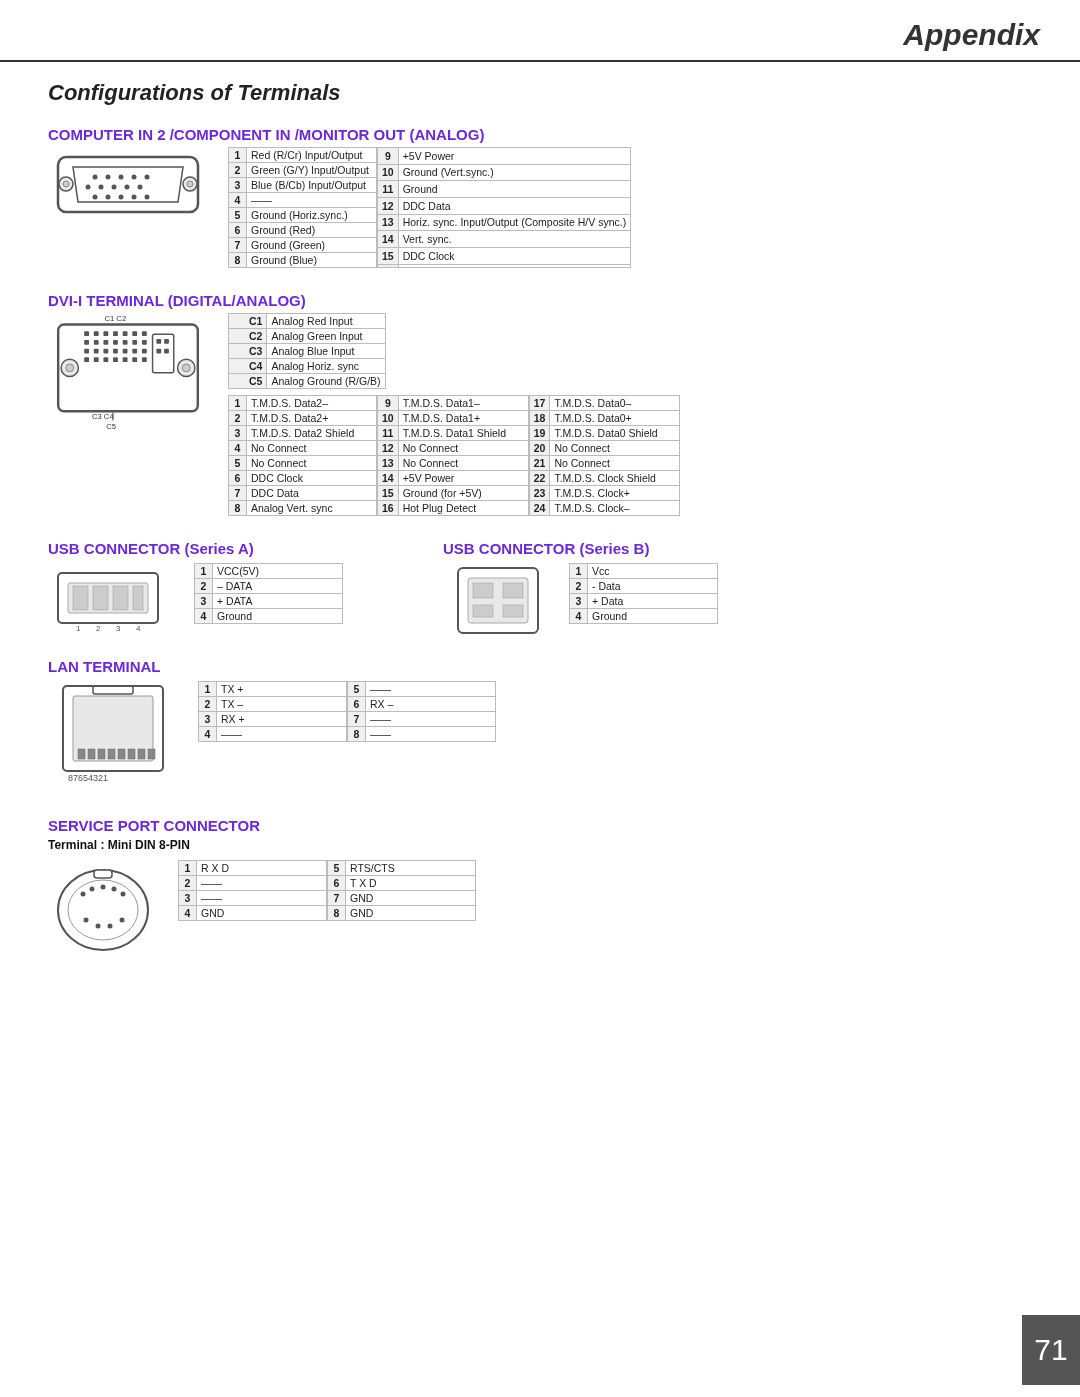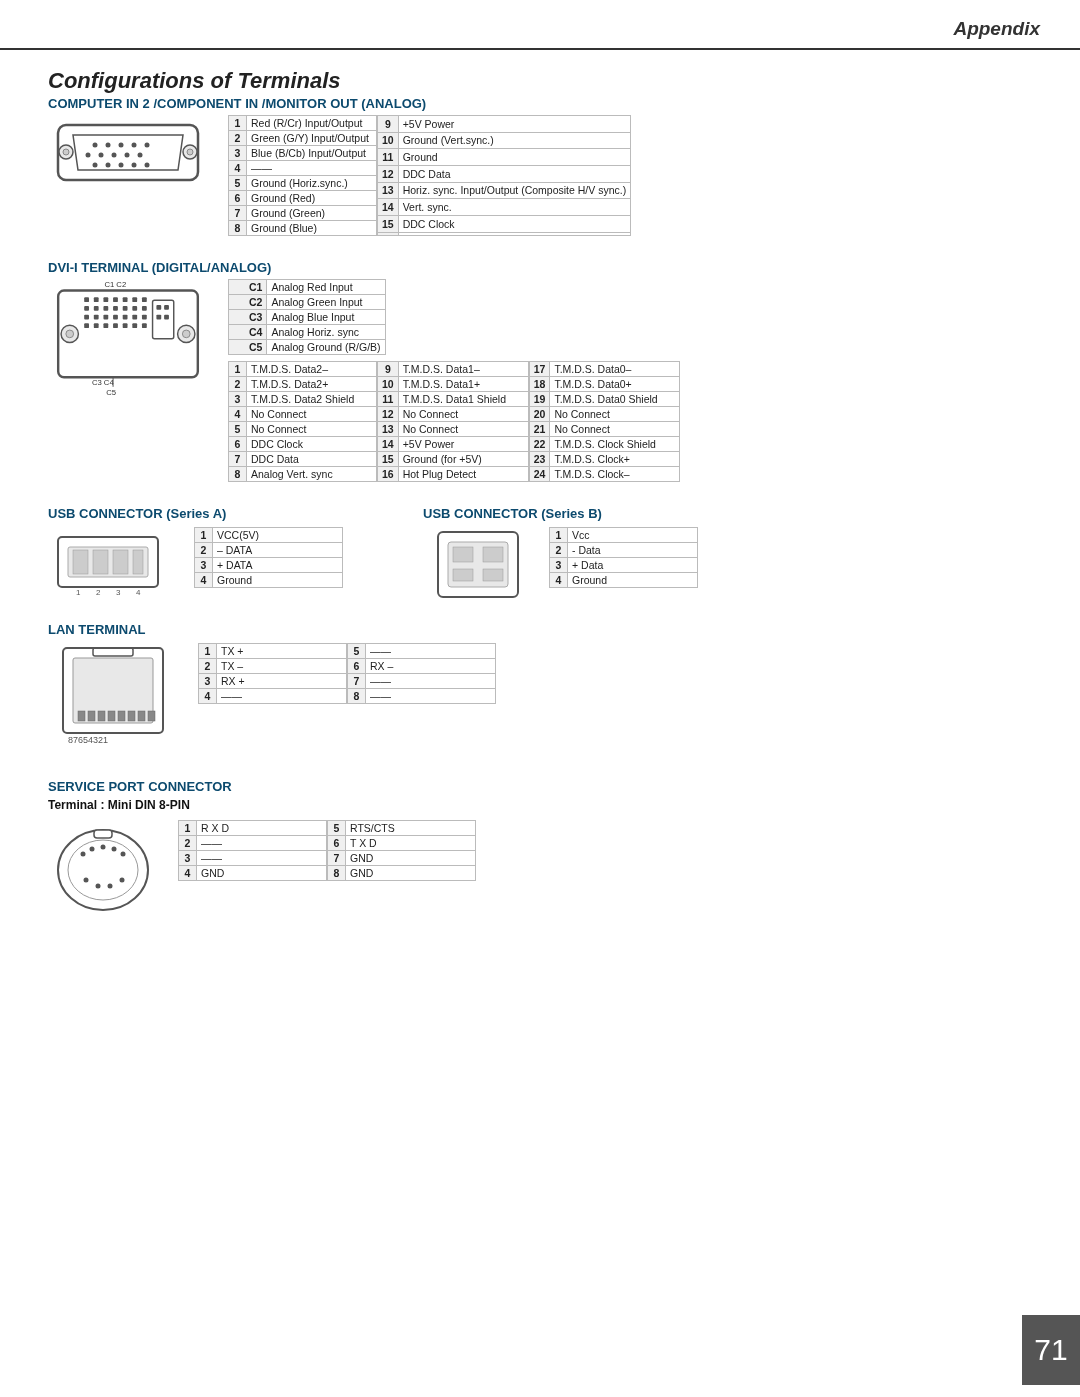--- a/index.html
+++ b/index.html
@@ -15,44 +15,44 @@
 
     
     .page-header {
       text-align: right;
       padding: 18px 40px 8px 40px;
       border-bottom: 2px solid #333;
       margin-bottom: 18px;
     }
     .page-header h1 {
       font-style: italic;
-      font-size: 19px;
+      font-size: 30px;
       font-weight: bold;
       color: #333;
     }
 
     
     .main-content {
       padding: 0 48px 40px 48px;
     }
 
     .page-title {
       font-size: 22px;
       font-style: italic;
       font-weight: bold;
-      margin-bottom: 2px;
+      margin-bottom: 20px;
       color: #222;
     }
 
     
     .section-heading {
-      font-size: 13px;
+      font-size: 15px;
       font-weight: bold;
       margin-bottom: 4px;
-      color: #0c4a6e;
+      color: #6d28d9;
     }
     .sub-heading {
       font-size: 12px;
       font-weight: bold;
       margin-bottom: 8px;
       color: #111;
     }
 
     
     .connector-section {
@@ -88,21 +88,21 @@
       background: #f0f0f0;
       width: 18px;
     }
     .pin-table .pin-label {
       min-width: 130px;
     }
 
     
     .usb-row {
       display: flex;
-      gap: 40px;
+      gap: 60px;
       margin-bottom: 20px;
     }
     .usb-section {
       display: flex;
       align-items: flex-start;
       gap: 16px;
     }
 
     
     .vga-connector {

